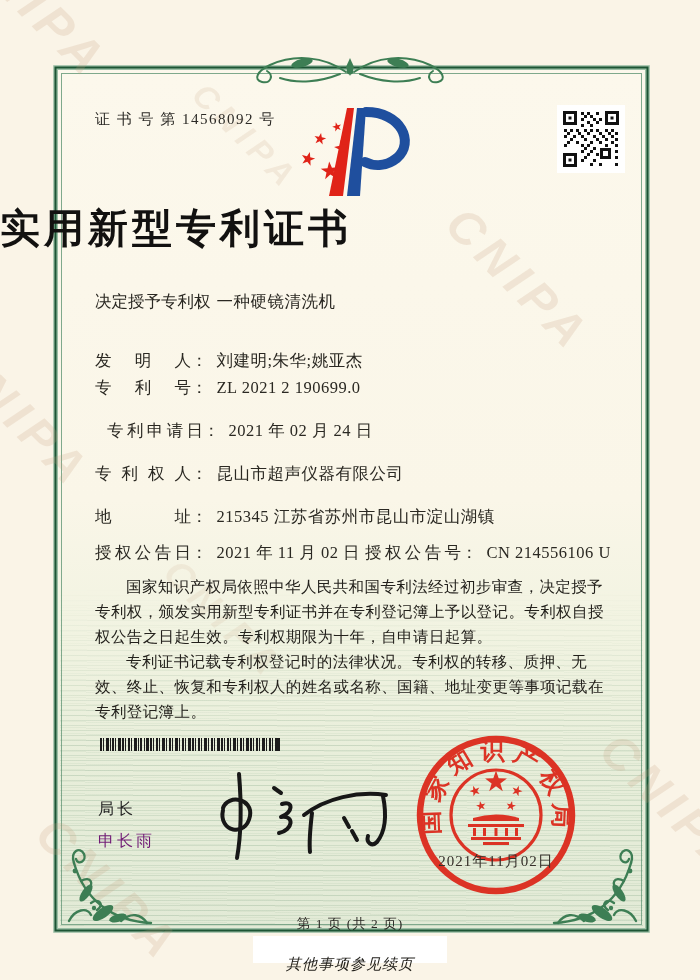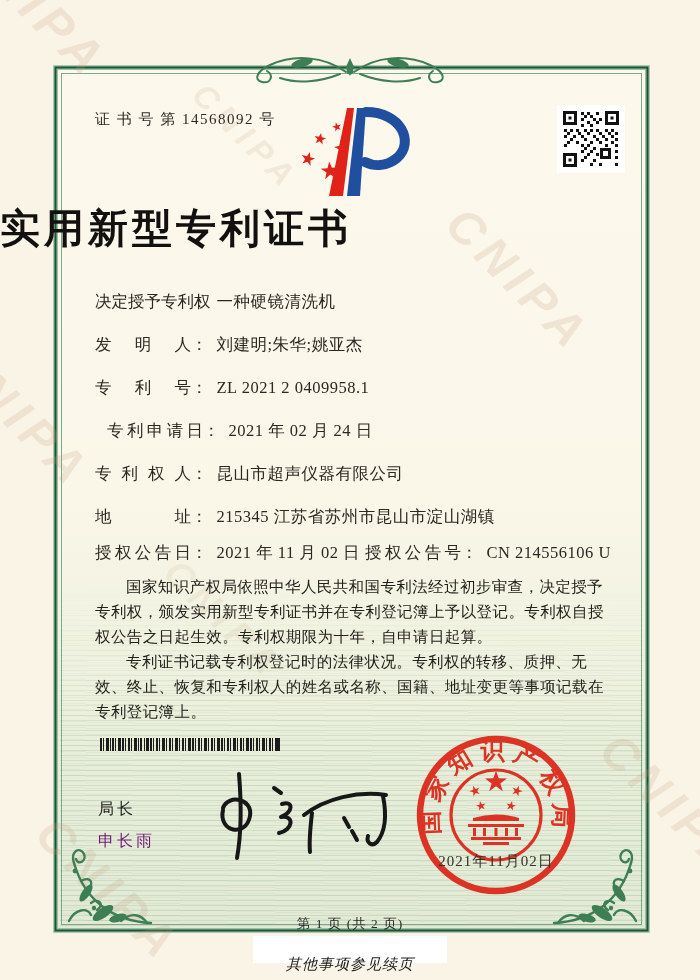--- a/index.html
+++ b/index.html
@@ -50,21 +50,21 @@
   
   .content{position:absolute;inset:0;z-index:3;}
   .cert-no{position:absolute;left:95px;top:110px;font-size:15px;letter-spacing:1.5px;color:#2c2a26;}
   .logo{position:absolute;left:287px;top:102px;}
   .qr-box{position:absolute;left:557px;top:105px;width:68px;height:68px;background:#fff;
           display:flex;align-items:center;justify-content:center;}
   .title{position:absolute;left:0;right:0;top:201px;text-align:left;
          font-size:40px;font-weight:bold;letter-spacing:4px;color:#121110;}
   .fields{position:absolute;left:95px;top:0;width:520px;}
   .frow{position:absolute;left:0;font-size:16.5px;white-space:nowrap;color:#2a2822;}
-  .frow.r0{top:291px;} .frow.r1{top:334px;} .frow.r2{top:377px;}
+  .frow.r0{top:291px;} .frow.r1{top:350px;} .frow.r2{top:377px;}
   .frow.r3{top:420px;margin-left:12px;} .frow.r4{top:463px;} .frow.r5{top:506px;} .frow.r6{top:542px;}
   .flabel{display:inline-block;width:96px;text-align:justify;text-align-last:justify;vertical-align:bottom;}
   .fvalue{margin-left:9px;letter-spacing:.5px;text-align:right;}
   .grant2{position:absolute;left:270px;top:0;white-space:nowrap;}
   .legal{position:absolute;left:95px;top:574px;width:517px;
          font-size:15.5px;line-height:25px;color:#23211c;}
   .legal p{margin:0;text-indent:2em;letter-spacing:.4px;}
   .barcode{position:absolute;left:100px;top:738px;}
   .director-title{position:absolute;left:98px;top:799px;font-family:"Liberation Sans",sans-serif;
                   font-size:16px;letter-spacing:3px;color:#222;}
@@ -188,21 +188,21 @@
   <div class="title">实用新型专利证书</div>
 
   <div class="fields">
     <div class="frow r0">
       <span class="flabel">决定授予专利权</span><span>：</span><span class="fvalue">一种硬镜清洗机</span>
     </div>
     <div class="frow r1">
       <span class="flabel">发明人</span><span>：</span><span class="fvalue">刘建明;朱华;姚亚杰</span>
     </div>
     <div class="frow r2">
-      <span class="flabel">专利号</span><span>：</span><span class="fvalue">ZL 2021 2 0409958.1</span>
+      <span class="flabel">专利号</span><span>：</span><span class="fvalue">ZL 2021 2 190699.0</span>
     </div>
     <div class="frow r3">
       <span class="flabel">专利申请日</span><span>：</span><span class="fvalue">2021 年 02 月 24 日</span>
     </div>
     <div class="frow r4">
       <span class="flabel">专利权人</span><span>：</span><span class="fvalue">昆山市超声仪器有限公司</span>
     </div>
     <div class="frow r5">
       <span class="flabel">地址</span><span>：</span><span class="fvalue">215345  江苏省苏州市昆山市淀山湖镇</span>
     </div>

